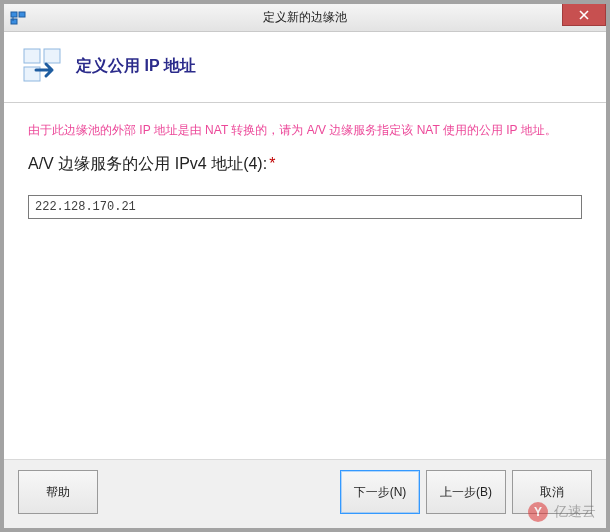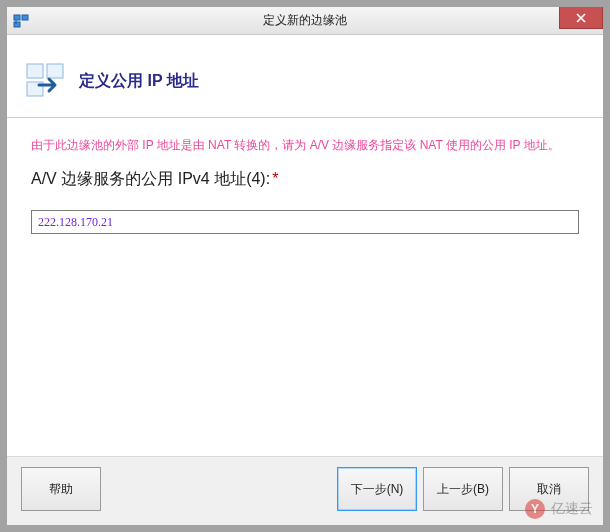--- a/index.html
+++ b/index.html
@@ -9,21 +9,21 @@
     font-size: 12px;
     background: #fff;
     width: 610px;
     height: 532px;
     overflow: hidden;
     position: relative;
   }
   .window {
     width: 610px;
     height: 532px;
-    border: 7px solid #a3a3a3;
+    border: 4px solid #a3a3a3;
     background: #fff;
     display: flex;
     flex-direction: column;
     position: relative;
   }
   .titlebar {
     height: 28px;
     background: linear-gradient(#f5f5f5, #e3e3e3);
     border-bottom: 1px solid #c9c9c9;
     display: flex;
@@ -60,21 +60,20 @@
     font-family: Arial, sans-serif;
     cursor: default;
   }
   .header-panel {
     background: #fff;
     border-bottom: 1px solid #cfcfcf;
     padding: 14px 18px 16px 18px;
     display: flex;
     align-items: center;
     flex: 0 0 auto;
-    margin-top: 12px;
   }
   .header-icon {
     width: 44px; height: 40px;
     flex: 0 0 auto;
     margin-right: 10px;
   }
   .header-title {
     font-size: 16px;
     font-weight: bold;
     color: #2b2b8b;
@@ -96,23 +95,23 @@
     color: #222;
     margin-bottom: 20px;
   }
   .required { color: #c00000; margin-left: 2px; }
   .text-input {
     width: 100%;
     height: 24px;
     border: 1px solid #7a7a7a;
     padding: 2px 6px;
     font-size: 12px;
-    font-family: Liberation Serif, serif;
-    background: #fff;
-    color: #6d28d9;
+    font-family: Liberation Mono, monospace;
+    background: #fff;
+    color: #404040;
   }
   .footer {
     flex: 0 0 auto;
     padding: 10px 14px 14px 14px;
     background: #f0f0f0;
     border-top: 1px solid #d9d9d9;
     display: flex;
     align-items: center;
   }
   .footer .spacer { flex: 1 1 auto; }

